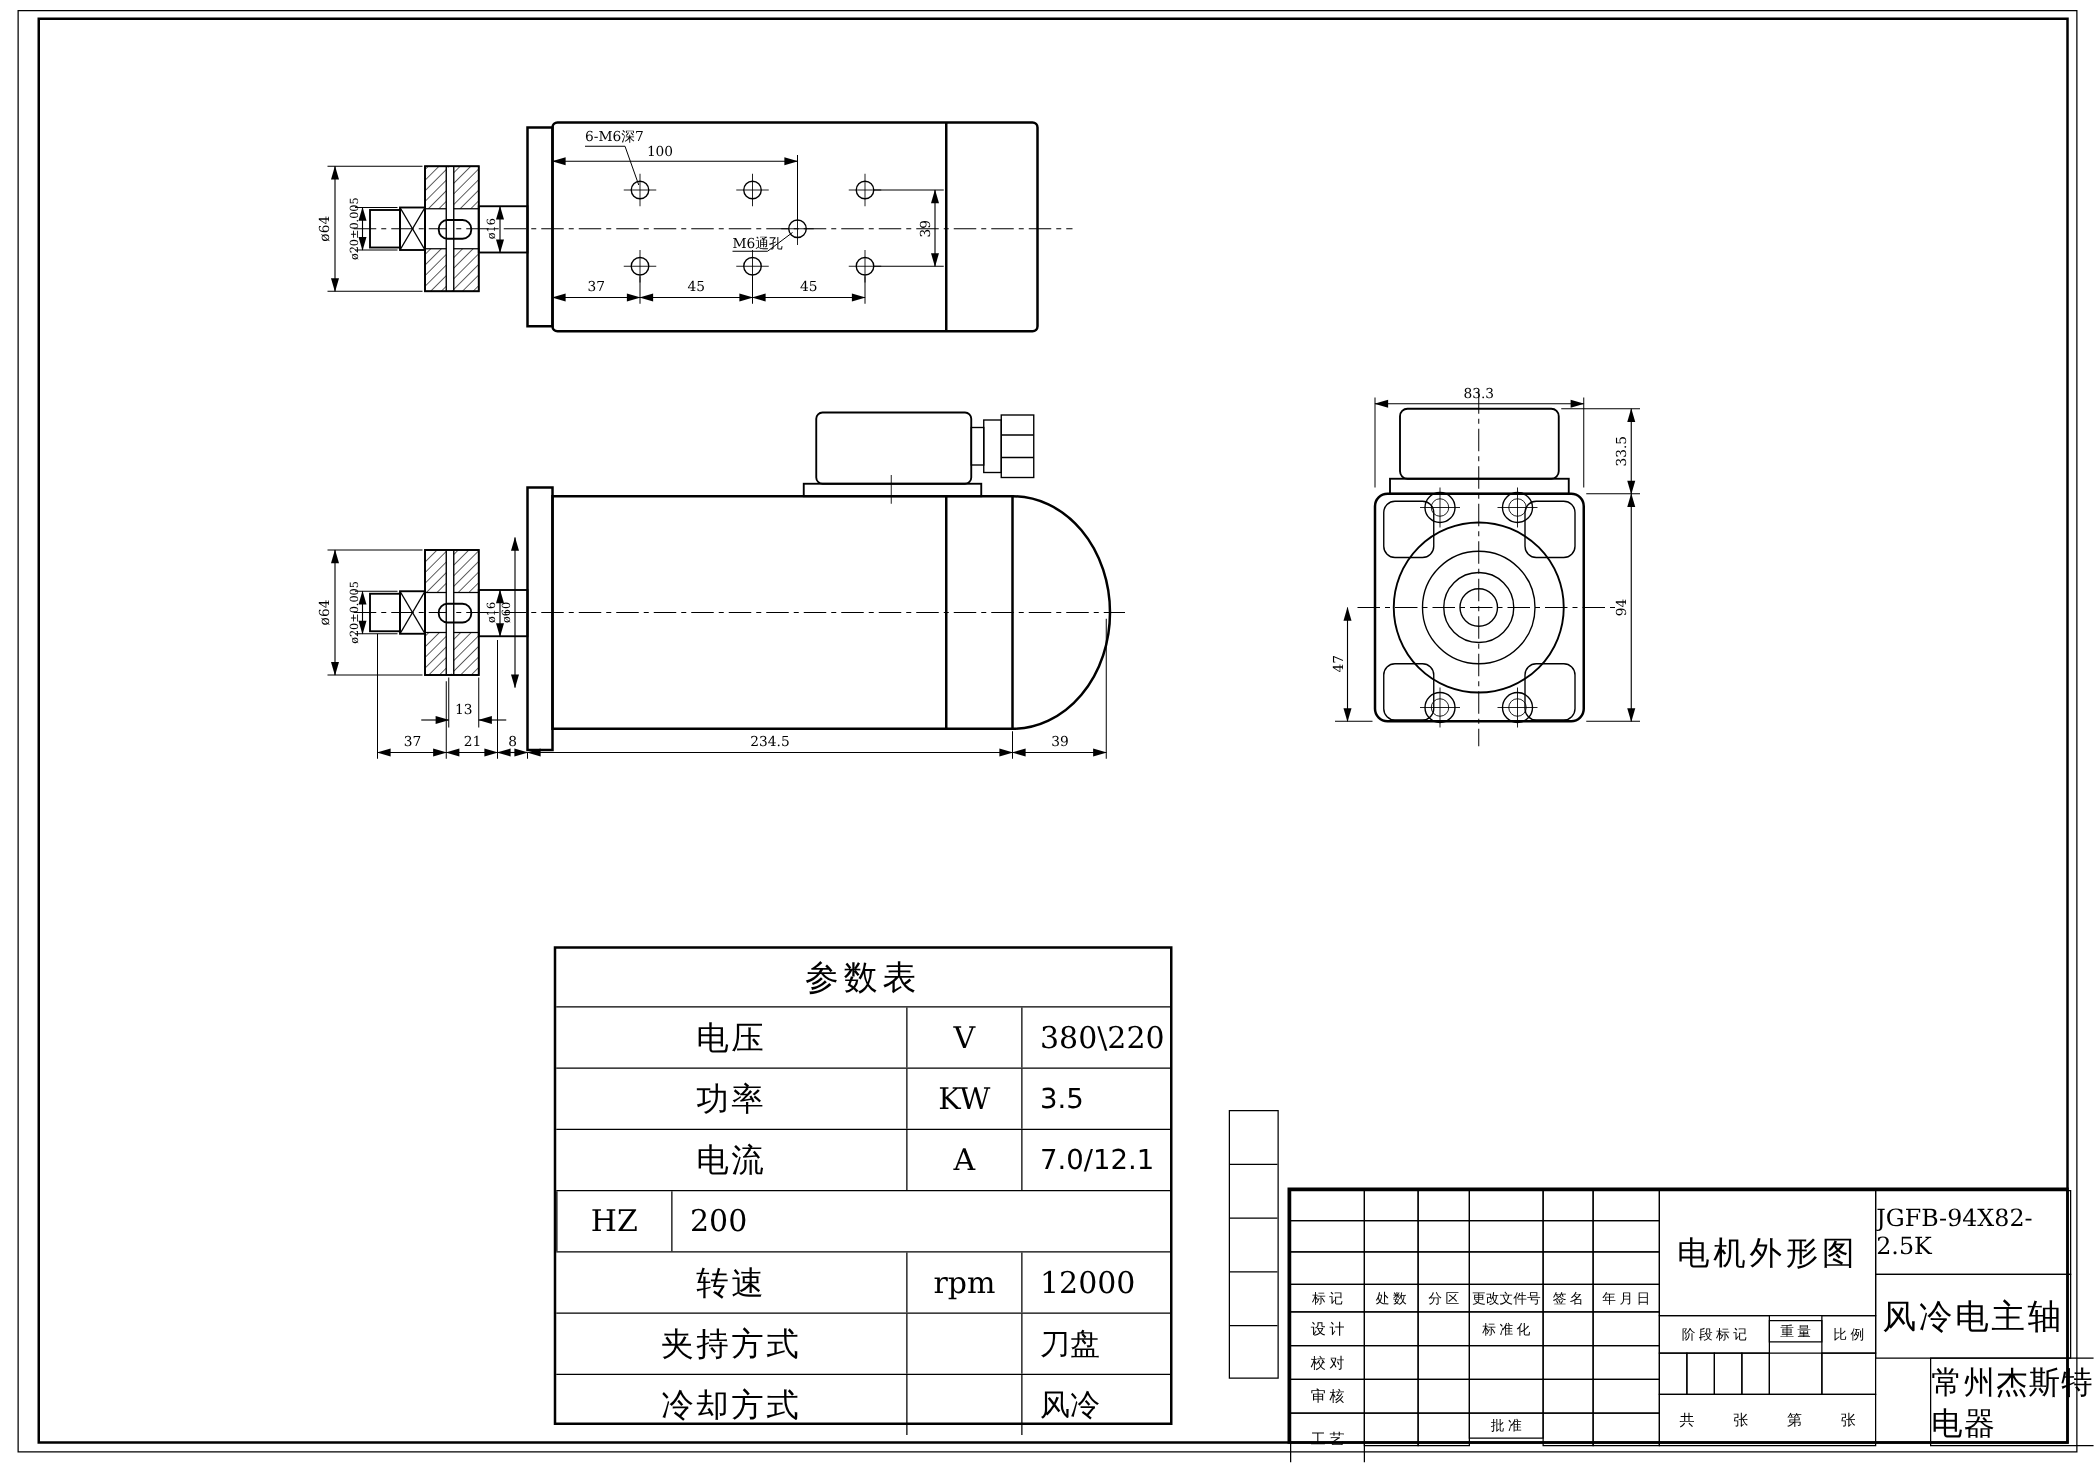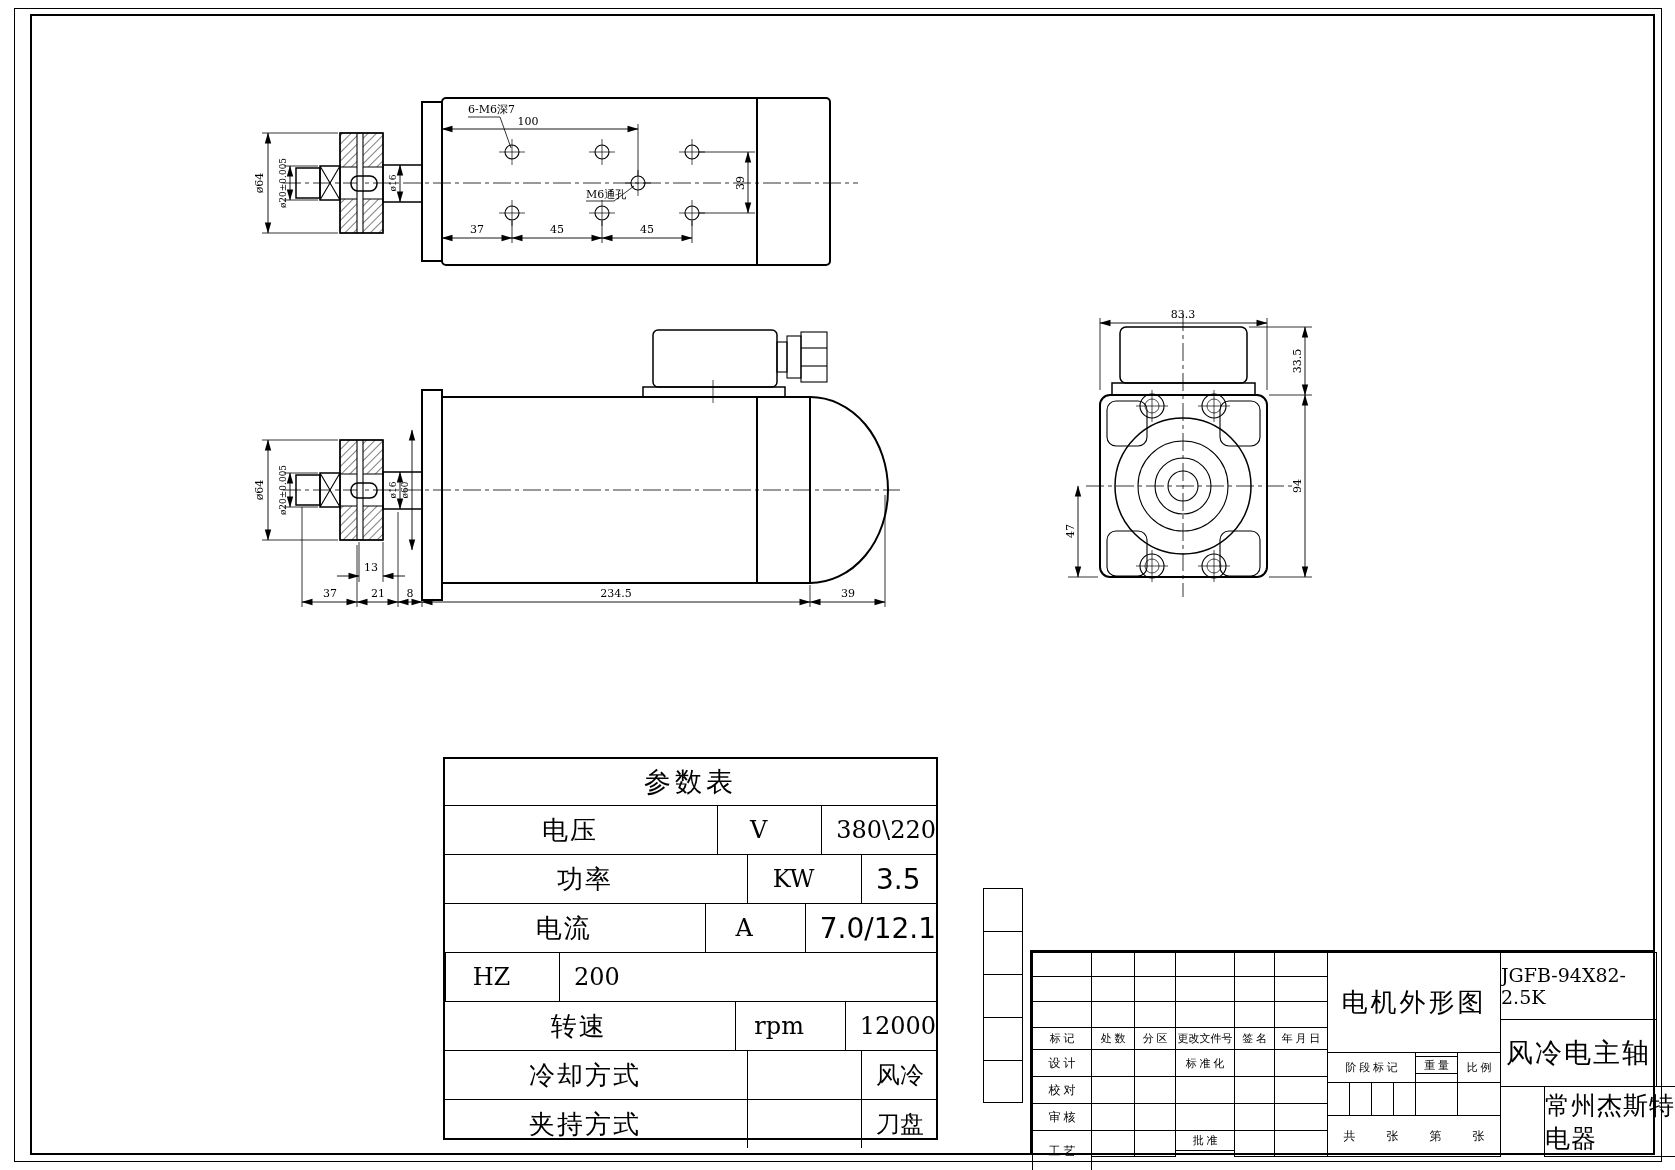--- a/index.html
+++ b/index.html
@@ -16,30 +16,30 @@
   .thin{fill:none;stroke:#000;stroke-width:0.7;}
   .ext{fill:none;stroke:#000;stroke-width:0.8;}
   .dim{fill:none;stroke:#000;stroke-width:0.9;marker-start:url(#ar);marker-end:url(#ar);}
   .dimE{fill:none;stroke:#000;stroke-width:0.9;marker-end:url(#ar);}
   .cl{fill:none;stroke:#000;stroke-width:0.8;stroke-dasharray:18 4 4 4;}
   .dt{font:11px "DejaVu Serif", serif;fill:#000;}
   .dts{font:9px "DejaVu Serif", serif;fill:#000;}
   .hatchf{fill:url(#h);stroke:#000;stroke-width:1;}
   
   #param-table{left:443px;top:757px;width:495px;height:383px;border:2px solid #000;}
-  #param-table .trow{display:flex;border-top:1.5px solid #000;height:48px;gap:22px;}
+  #param-table .trow{display:flex;border-top:1.5px solid #000;height:48px;}
   #param-table .thead{height:46px;display:flex;align-items:center;justify-content:center;
       font-size:27px;letter-spacing:4px;}
   #param-table .c-name{width:280px;display:flex;align-items:center;justify-content:center;
       font-size:26px;letter-spacing:2px;box-sizing:border-box;}
   #param-table .c-unit{width:92px;border-left:1.5px solid #000;display:flex;align-items:center;
       justify-content:center;font-size:24px;box-sizing:border-box;font-family:"DejaVu Serif",serif;}
   #param-table .c-val{flex:1;border-left:1.5px solid #000;display:flex;align-items:center;
       padding-left:14px;font-size:24px;box-sizing:border-box;font-family:"DejaVu Serif",serif;}
-  #param-table .sans{font-family:"DejaVu Sans",sans-serif;font-size:28px;}
+  #param-table .sans{font-family:"DejaVu Sans",sans-serif;font-size:22px;}
   
   .cell{position:absolute;box-sizing:border-box;border:1px solid #000;display:flex;
         align-items:center;justify-content:center;overflow:hidden;}
   #title-block{left:1030px;top:950px;width:625px;height:205px;border:2px solid #000;font-size:11px;}
   #left-strip{left:983px;top:888px;width:40px;height:215px;border:1.5px solid #000;}
   #left-strip div{height:43px;border-bottom:1px solid #000;box-sizing:border-box;}
   .tb-big{font-size:26px;letter-spacing:3px;}
   .tb-part{font-size:19px;font-family:"DejaVu Serif",serif;}
   .tb-prod{font-size:27px;letter-spacing:2px;}
   .tb-co{font-size:25px;letter-spacing:1px;margin-left:44px;}
@@ -310,28 +310,28 @@
     <div class="trow">
       <div class="c-unit">HZ</div>
       <div class="c-val">200</div>
     </div>
     <div class="trow">
       <div class="c-name">转速</div>
       <div class="c-unit">rpm</div>
       <div class="c-val">12000</div>
     </div>
     <div class="trow">
+      <div class="c-name">夹持方式</div>
+      <div class="c-unit"></div>
+      <div class="c-val">刀盘</div>
+    </div>
+    <div class="trow">
       <div class="c-name">冷却方式</div>
       <div class="c-unit"></div>
       <div class="c-val">风冷</div>
-    </div>
-    <div class="trow">
-      <div class="c-name">夹持方式</div>
-      <div class="c-unit"></div>
-      <div class="c-val">刀盘</div>
     </div>
   </div>
 
   <div class="abs" id="left-strip">
     <div></div>
     <div></div>
     <div></div>
     <div></div>
     <div style="border-bottom:none"></div>
   </div>

